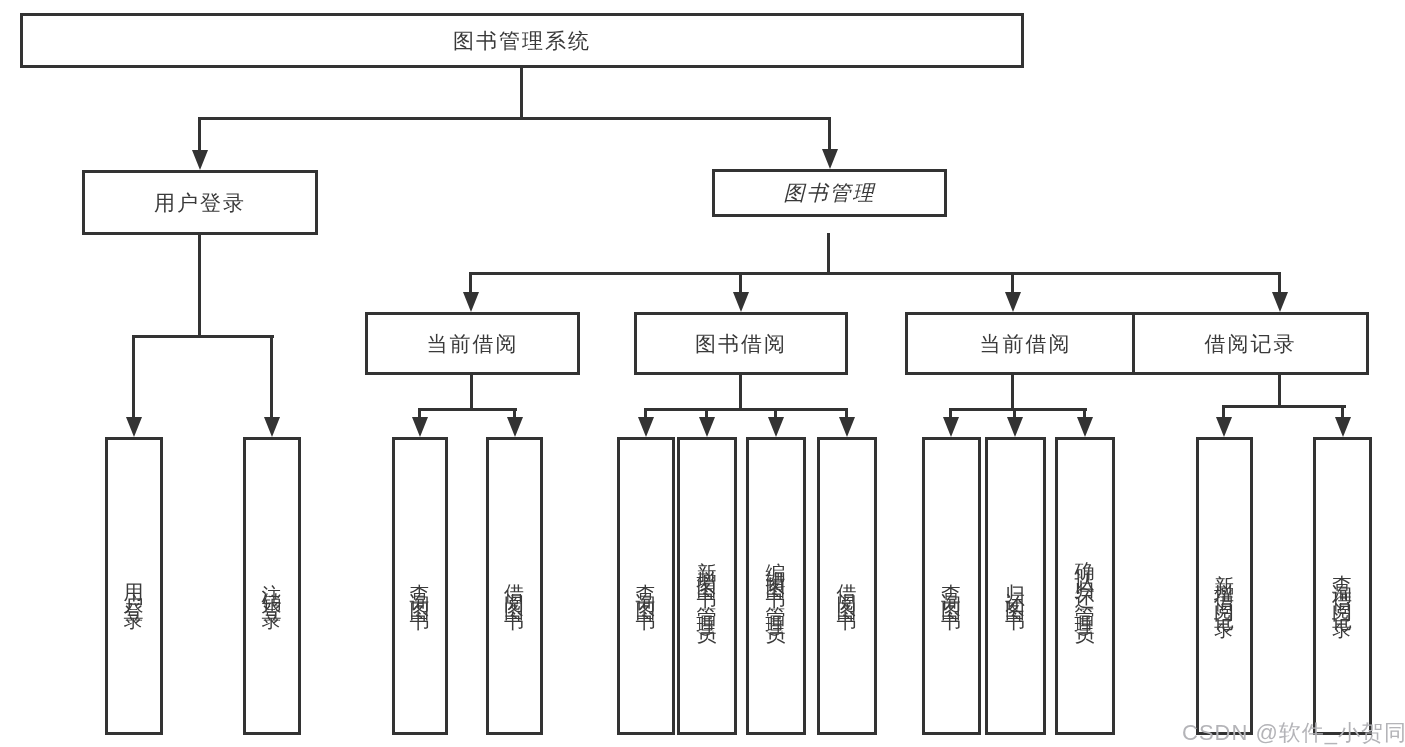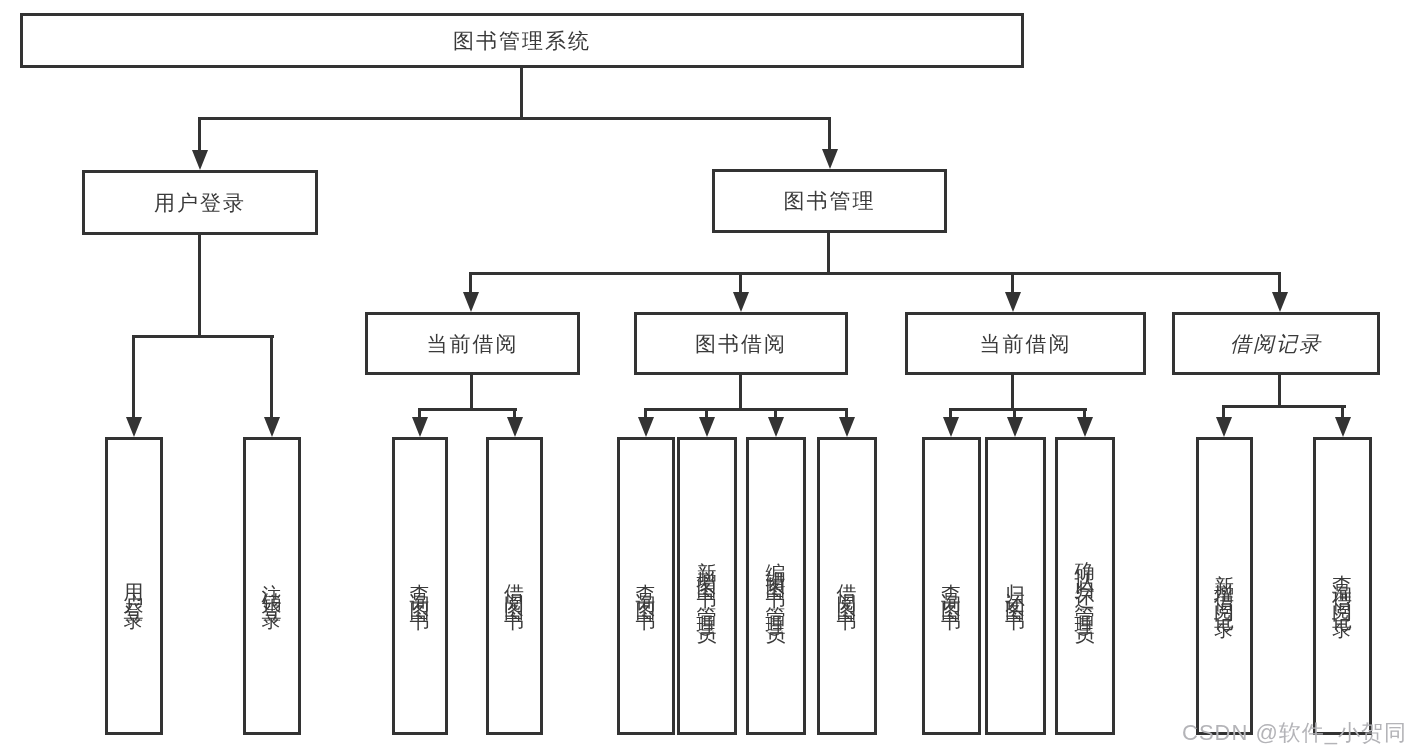--- a/index.html
+++ b/index.html
@@ -52,29 +52,29 @@
 </style>
 </head>
 <body>
 
 <div class="canvas">
 
   <div class="node" style="left:20px; top:13px; width:1004px; height:55px;">图书管理系统</div>
 
   <div class="node" style="left:82px; top:170px; width:236px; height:65px;">用户登录</div>
 
-  <div class="node" style="left:712px; top:169px; width:235px; height:64px;">图书管理</div>
+  <div class="node" style="left:712px; top:169px; width:235px; height:48px;font-style:italic;">图书管理</div>
 
   <div class="node" style="left:365px; top:312px; width:215px; height:63px;">当前借阅</div>
 
   <div class="node" style="left:634px; top:312px; width:214px; height:63px;">图书借阅</div>
 
   <div class="node" style="left:905px; top:312px; width:241px; height:63px;">当前借阅</div>
 
-  <div class="node" style="left:1172px; top:312px; width:208px; height:63px;font-style:italic;">借阅记录</div>
+  <div class="node" style="left:1132px; top:312px; width:237px; height:63px;">借阅记录</div>
 
   <div class="node leaf" style="left:105px; top:437px; width:58px; height:298px;">用户登录</div>
   <div class="node leaf" style="left:243px; top:437px; width:58px; height:298px;">注销登录</div>
 
   <div class="node leaf" style="left:392px; top:437px; width:56px; height:298px;">查询图书</div>
   <div class="node leaf" style="left:486px; top:437px; width:57px; height:298px;">借阅图书</div>
 
   <div class="node leaf" style="left:617px; top:437px; width:58px; height:298px;">查询图书</div>
   <div class="node leaf" style="left:677px; top:437px; width:60px; height:298px;">新增图书（管理员）</div>
   <div class="node leaf" style="left:746px; top:437px; width:60px; height:298px;">编辑图书（管理员）</div>

